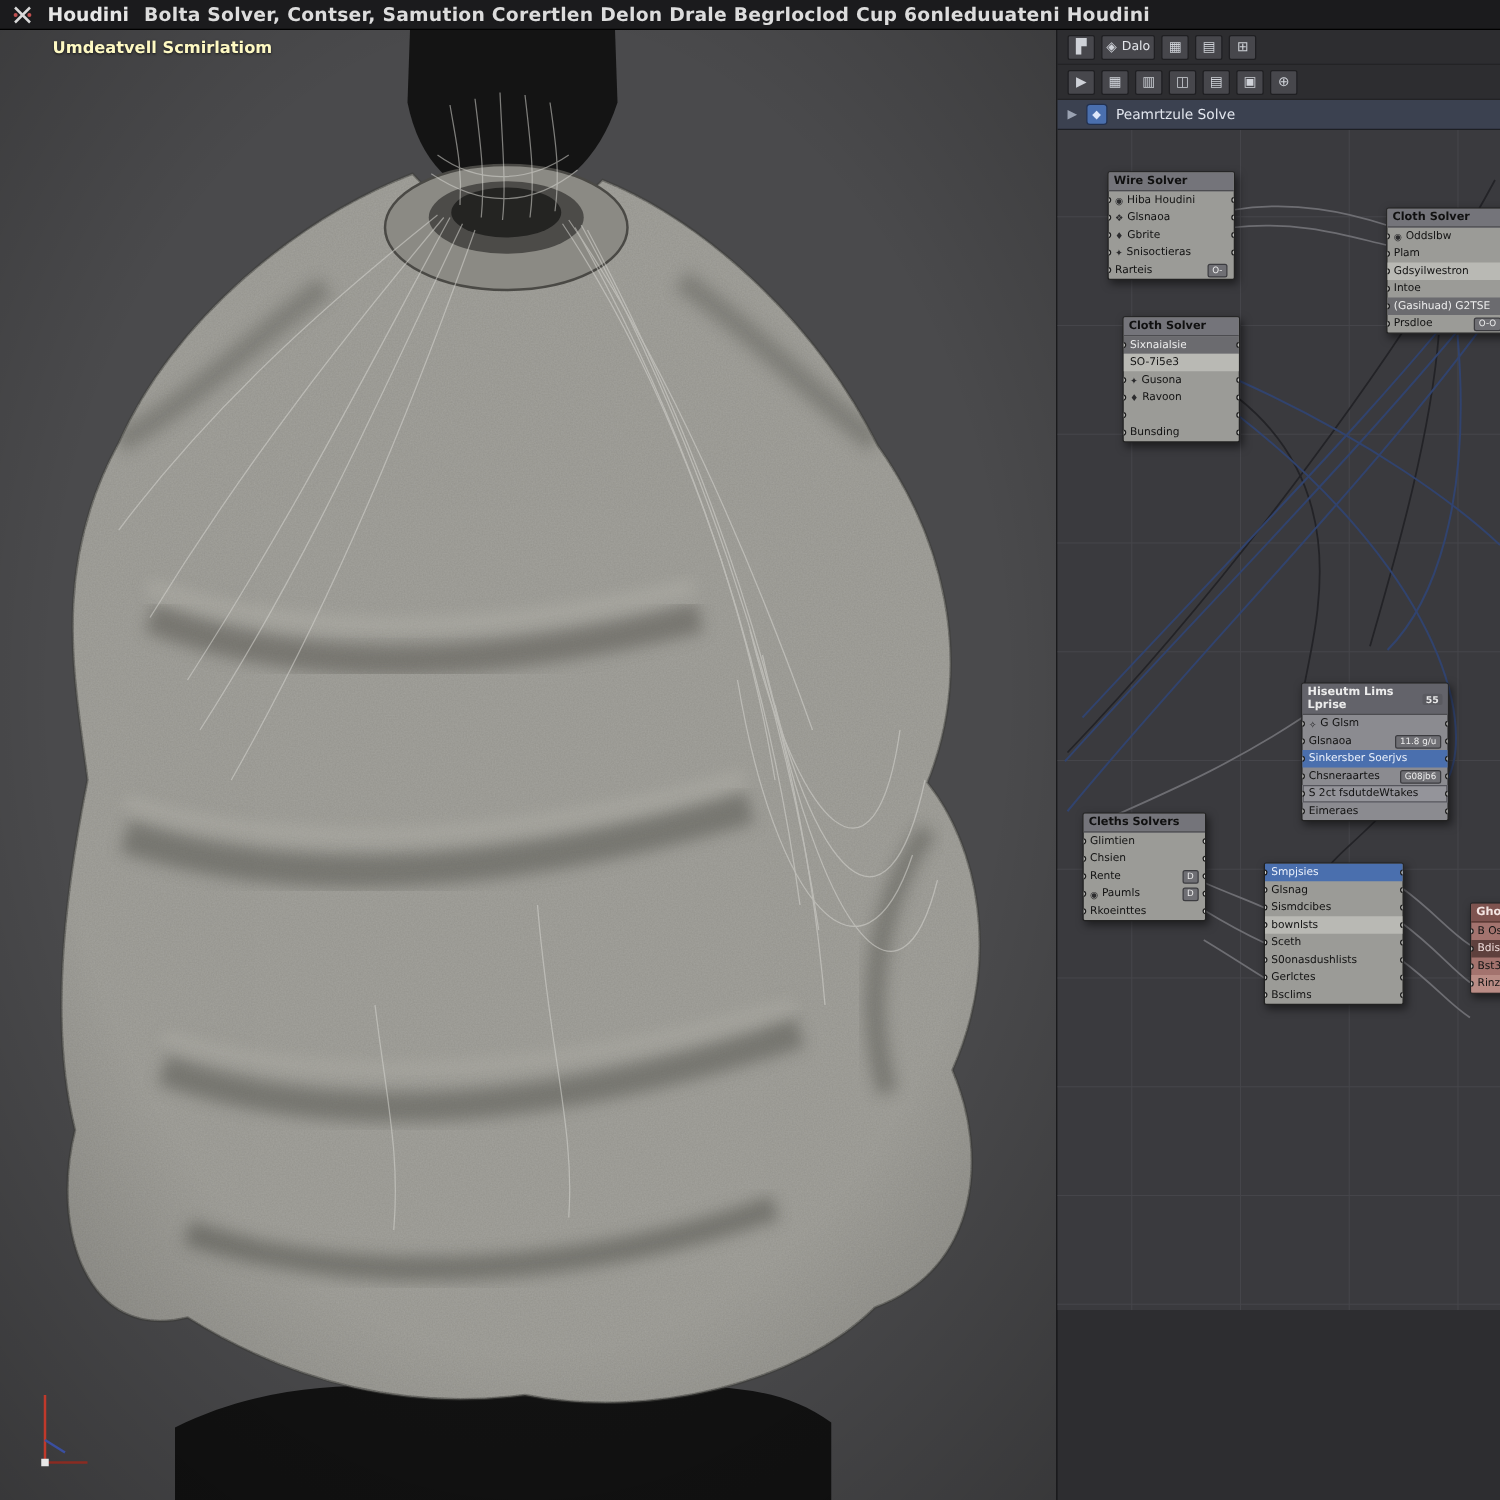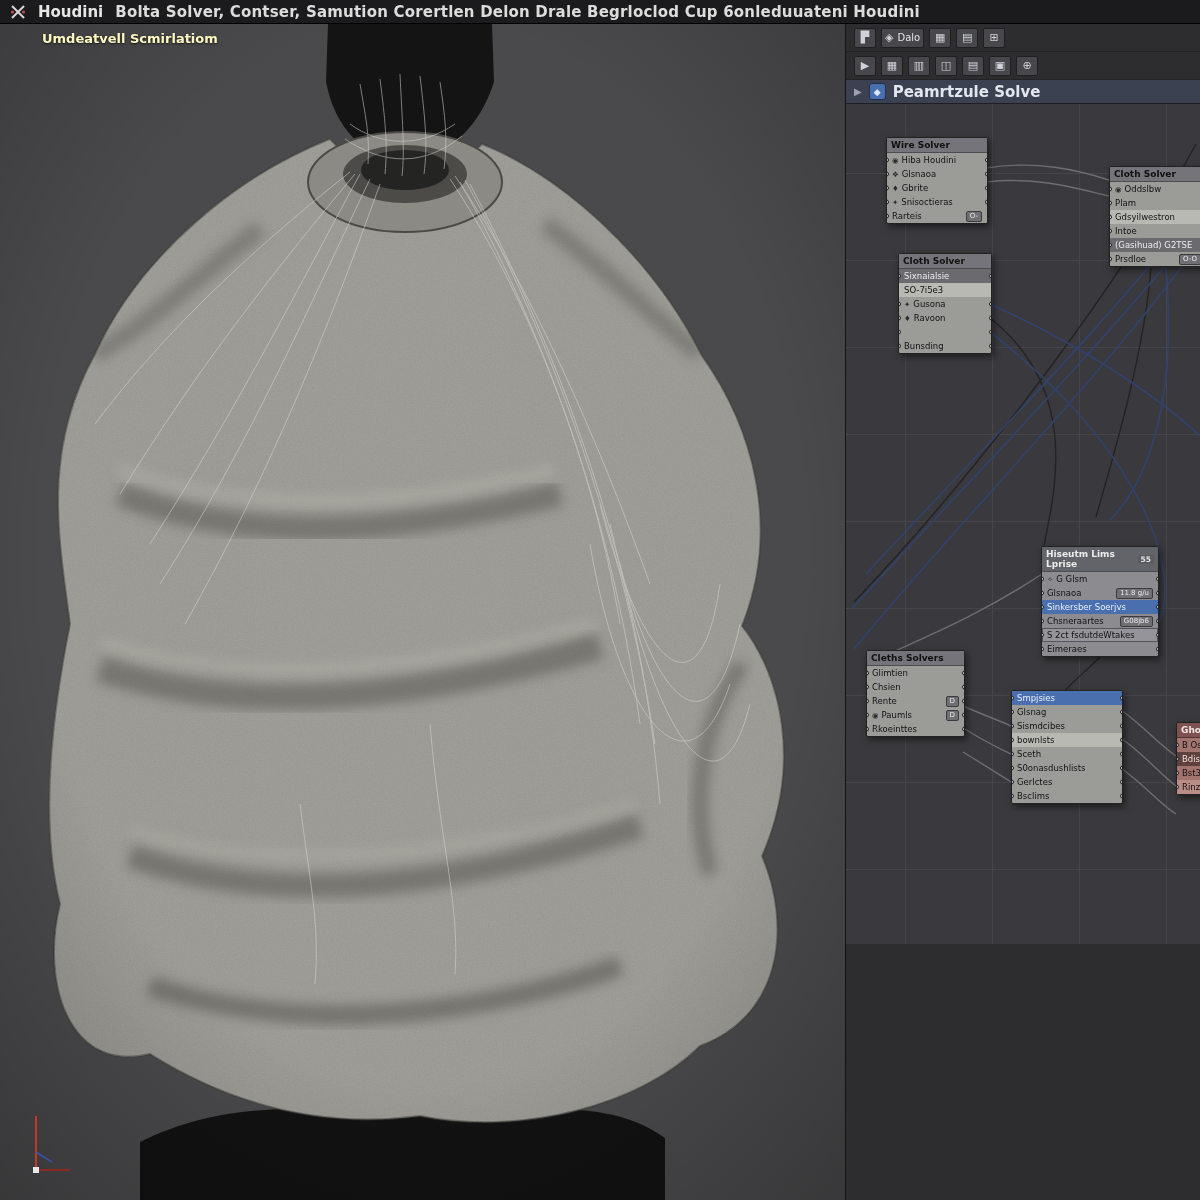--- a/index.html
+++ b/index.html
@@ -26,24 +26,24 @@
     border-bottom:1px solid #232325;box-sizing:border-box;}
   .tb-icon{min-width:22px;height:20px;background:#47474c;border:1px solid #1f1f22;border-radius:2px;
     color:#cfd2d8;font-size:11px;display:flex;align-items:center;justify-content:center;gap:4px;
     padding:0 3px;box-sizing:border-box;}
   .tb-icon .tb-text{font-size:10px;color:#e3e5ea;font-weight:400;}
   .pathbar{display:flex;align-items:center;gap:7px;height:24px;padding:0 8px;background:#3b4150;
     border-bottom:1px solid #1d1f24;box-sizing:border-box;}
   .pathbar .arrow{color:#9aa2b2;font-size:10px;}
   .pathbar .module{width:15px;height:15px;background:#4a6fae;border:1px solid #22304e;border-radius:3px;
     color:#dfe8fa;font-size:9px;display:flex;align-items:center;justify-content:center;}
-  .pathbar .pb-label{font-size:15px;font-weight:bold;color:#e2e6ee;}
+  .pathbar .pb-label{font-size:11px;font-weight:normal;color:#e2e6ee;}
 
   
-  .node-graph{position:relative;width:355px;height:840px;overflow:hidden;background-color:#3a3a3e;
+  .node-graph{position:relative;width:355px;height:944px;overflow:hidden;background-color:#3a3a3e;
     background-image:linear-gradient(#45454a 1px,transparent 1px),
                      linear-gradient(90deg,#45454a 1px,transparent 1px);
     background-size:87px 87px;background-position:-28px -18px;}
   .wires{position:absolute;left:0;top:0;z-index:1;pointer-events:none;}
   .nodes-layer{position:absolute;inset:0;z-index:2;}
   .node{position:absolute;background:#9b9b97;border:1px solid #222;border-radius:2px;
     box-shadow:2px 3px 7px rgba(0,0,0,.5);color:#121212;font-size:8.5px;}
   .node-header{display:flex;align-items:center;gap:4px;background:#74747a;color:#101010;
     font-weight:bold;font-size:9px;padding:2px 4px;border-bottom:1px solid #4c4c50;}
   .hbadge{margin-left:auto;background:#5a5a60;color:#e8e8e8;font-size:7.5px;padding:0 3px;border-radius:2px;}

